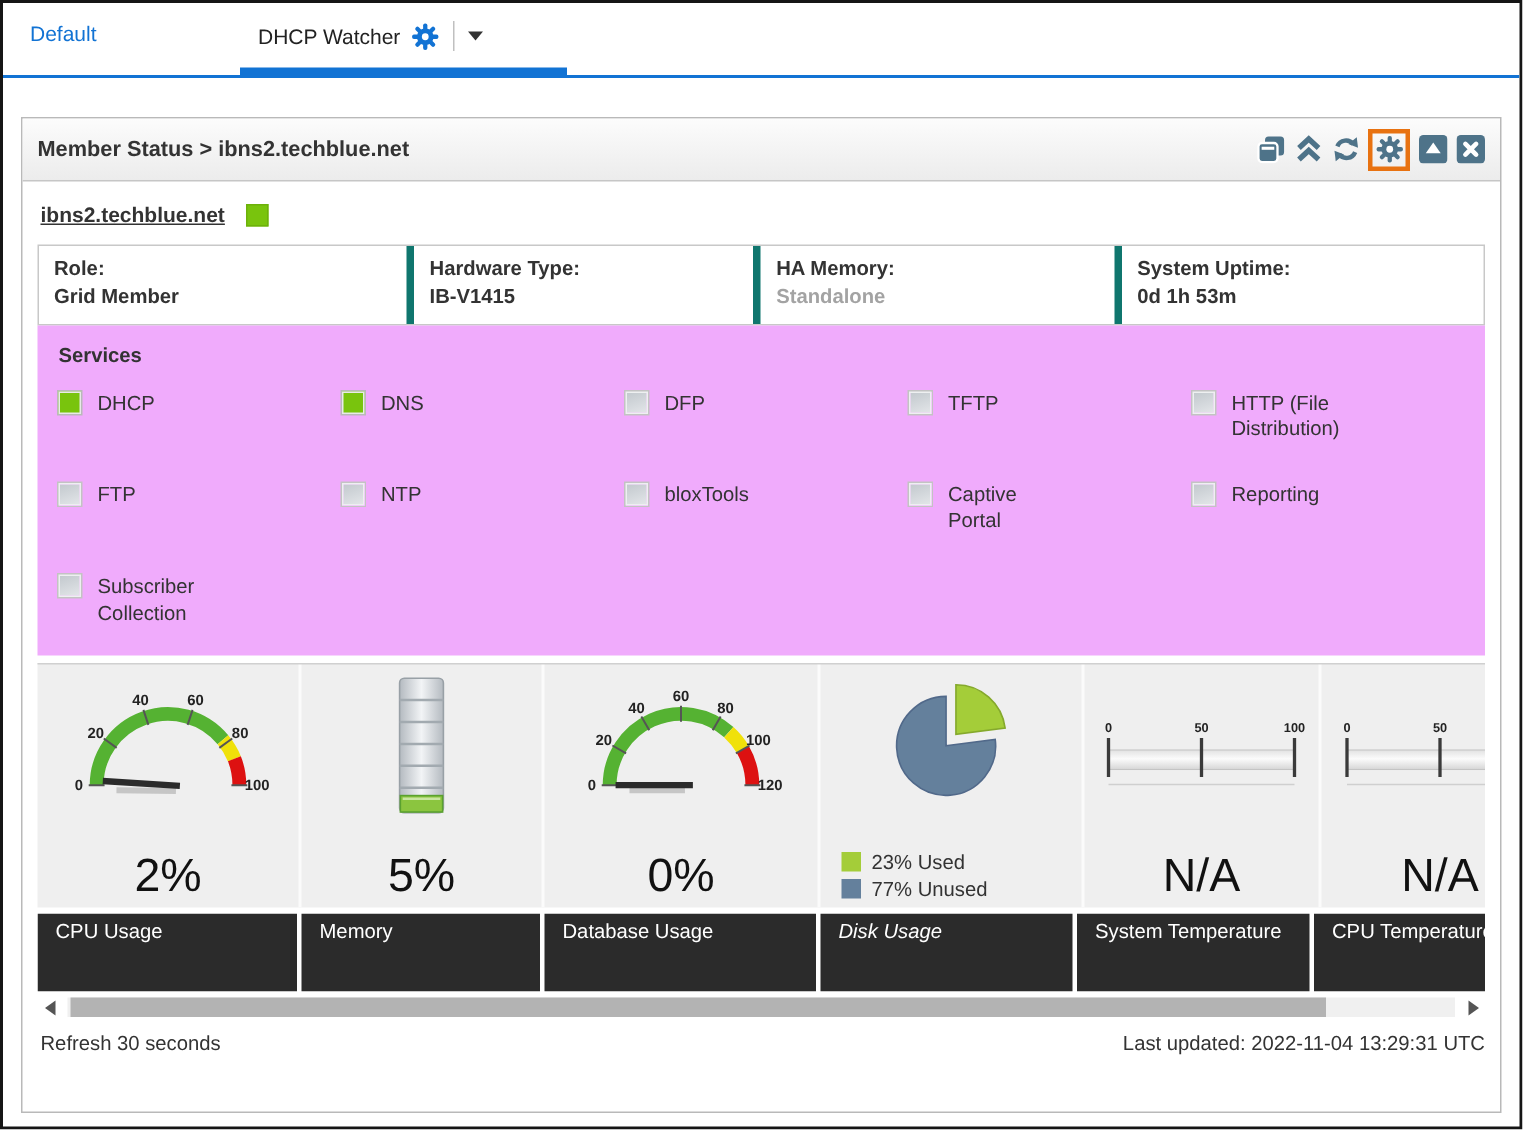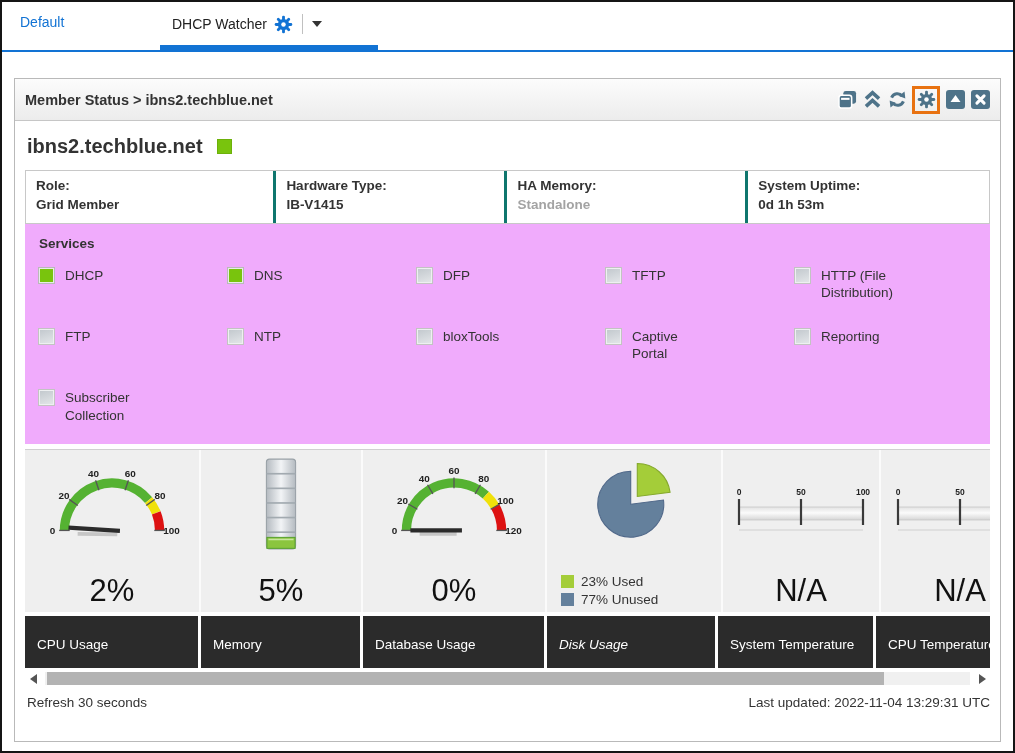--- a/index.html
+++ b/index.html
@@ -21,25 +21,25 @@
   .panel { margin:26px 12px 0 12px; height:664px; border:1px solid #b9b9b9; display:flex; flex-direction:column; overflow:hidden; background:#fff; }
   .panel-header { height:42px; flex:none; background:linear-gradient(#fcfcfc,#ececec); border-bottom:1px solid #c6c6c6; display:flex; align-items:center; padding:0 10px; }
   .panel-title { flex:1; font-size:14.5px; font-weight:bold; color:#333; }
   .toolbar { display:flex; align-items:center; gap:5px; }
   .tbico { width:20px; height:20px; display:flex; align-items:center; justify-content:center; cursor:pointer; }
   .tbico svg { width:19px; height:19px; }
   .hl-orange { border:3px solid #e87211; padding:1px; display:flex; align-items:center; justify-content:center; }
   .panel-body { flex:1; display:flex; flex-direction:column; padding:8px 10px 0 10px; overflow:hidden; }
   
   .member-row { padding:6px 2px 12px 2px; display:flex; align-items:center; gap:14px; }
-  .member-link { font-size:20px; font-weight:bold; color:#333; cursor:pointer; }
+  .member-link { font-size:14px; font-weight:bold; color:#333; text-decoration:underline; cursor:pointer; }
   .status-sq { width:15px; height:15px; background:#79c40d; border:1px solid #6db10a; }
   
   .info-table { display:flex; border:1px solid #c8c8c8; }
-  .info-cell { padding:6px 10px 8px 10px; border-right:3px solid #0f766e; font-size:13.5px; line-height:1.4; color:#333; }
+  .info-cell { padding:6px 10px 8px 10px; border-right:5px solid #0f766e; font-size:13.5px; line-height:1.4; color:#333; }
   .info-cell:last-child { border-right:none; }
   .info-label, .info-value { font-weight:bold; }
   .info-value.muted { color:#a3a3a3; }
   .iw1{width:26%;} .iw2{width:24%;} .iw3{width:25%;} .iw4{width:25%;}
   
   .services { background:#f0abfc; padding:12px 14px 20px 14px; }
   .services-title { font-size:13.5px; font-weight:bold; color:#333; margin-bottom:16px; }
   .services-grid { display:grid; grid-template-columns:repeat(5,1fr); row-gap:26px; column-gap:8px; }
   .svc { display:flex; gap:11px; font-size:13.5px; color:#333; line-height:1.3; }
   .svc-sq { width:15px; height:15px; flex:none; margin-top:1px; }
@@ -48,21 +48,21 @@
   
   .gauges { margin-top:5px; border-top:1px solid #d0d0d0; display:flex; overflow:hidden; background:#efefef; height:163px; flex:none; }
   .gcol { flex:none; border-right:2px solid #fbfbfb; display:flex; flex-direction:column; align-items:center; }
   .gw1{width:176px;} .gw2{width:162px;} .gw3{width:184px;} .gw4{width:176px;} .gw5{width:158px;} .gw6{width:160px;}
   .gauge-value { font-size:31px; color:#111; margin-top:auto; padding-bottom:3px; }
   .legend { margin-top:auto; padding-bottom:5px; align-self:flex-start; margin-left:14px; }
   .legend-row { display:flex; align-items:center; gap:7px; font-size:13.5px; color:#333; margin-top:3px; }
   .legend-sq { width:13px; height:13px; flex:none; }
   
   .label-bar { display:flex; margin-top:4px; overflow:hidden; flex:none; }
-  .lcell { flex:none; background:#2b2b2b; color:#fff; font-size:13.5px; line-height:1.4; padding:20px 12px; height:52px; margin-right:3px; }
+  .lcell { flex:none; background:#2b2b2b; color:#fff; font-size:13.5px; line-height:1.4; padding:3px 12px; height:52px; margin-right:3px; }
   .lw1{width:173px;} .lw2{width:159px;} .lw3{width:181px;} .lw4{width:168px;font-style:italic;} .lw5{width:155px;} .lw6{width:160px;}
   
   .hscroll { height:17px; display:flex; align-items:center; margin-top:2px; flex:none; }
   .scroll-arrow { width:16px; height:13px; display:flex; align-items:center; justify-content:center; cursor:pointer; }
   .arr-left { width:0; height:0; border-top:5px solid transparent; border-bottom:5px solid transparent; border-right:7px solid #555; }
   .arr-right { width:0; height:0; border-top:5px solid transparent; border-bottom:5px solid transparent; border-left:7px solid #555; }
   .scroll-track { flex:1; height:13px; position:relative; background:#f0f0f0; margin:0 4px; }
   .scroll-thumb { position:absolute; left:2px; top:0; bottom:0; width:90.5%; background:#b3b3b3; cursor:grab; }
   
   .wfooter { display:flex; justify-content:space-between; padding:8px 0 0 2px; font-size:13.5px; color:#333; flex:none; }

